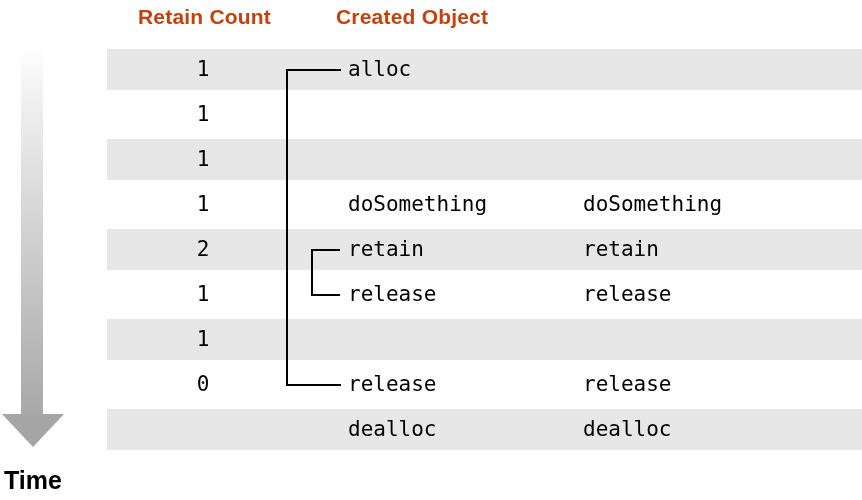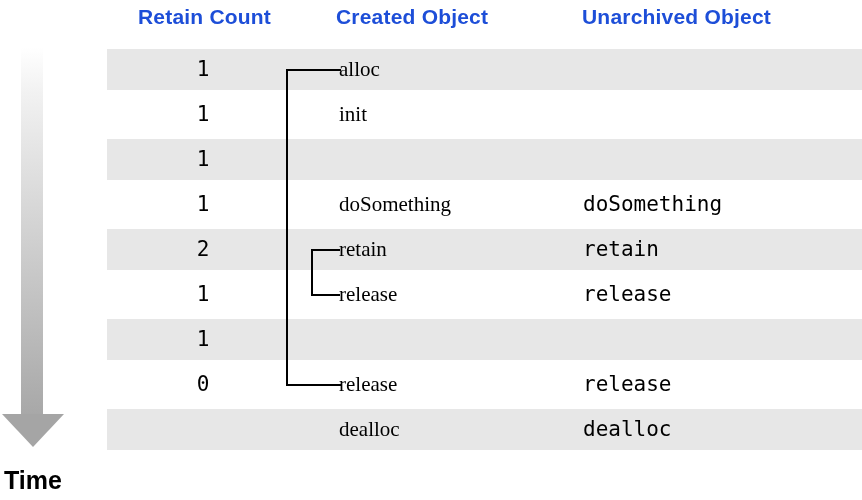--- a/index.html
+++ b/index.html
@@ -1,35 +1,35 @@
 <!DOCTYPE html>
 <html><head>
 <meta charset="utf-8">
 <style>
   html,body{margin:0;padding:0;background:#fff;}
   #stage{
     position:relative;width:862px;height:500px;background:#ffffff;
     overflow:hidden;font-family:"Liberation Sans",sans-serif;
   }
   .col-header{
-    position:absolute;top:4px;font-size:21px;font-weight:bold;color:#1d4ed8;
+    position:absolute;top:4px;font-size:21px;font-weight:bold;color:#c2410c;
     line-height:26px;white-space:nowrap;letter-spacing:0.2px;
   }
   #hdr-count{left:138px;}
   #hdr-created{left:336px;}
   #hdr-unarchived{left:582px;}
   #lifecycle-table{position:absolute;left:107px;top:47px;width:755px;}
   .row{position:relative;width:755px;height:45px;}
   .cell{
     position:absolute;top:0;height:45px;line-height:45px;
     font-family:"DejaVu Sans Mono",monospace;font-size:21px;color:#000;
     white-space:pre;
   }
   .cell-count{left:0;width:192px;text-align:center;}
-  .cell-created{left:232px;font-family:Liberation Serif, serif;}
+  .cell-created{left:241px;}
   .cell-unarchived{left:476px;}
   #bracket-overlay{position:absolute;left:0;top:0;width:862px;height:500px;pointer-events:none;}
   .bline{position:absolute;background:#000;}
   #time-arrow{position:absolute;left:0;top:0;width:110px;height:500px;padding-left:7px;}
   #time-arrow-shaft{
     position:absolute;left:21px;top:47px;width:22px;height:367px;
     background:linear-gradient(to bottom,#ffffff 0%,#f2f2f2 12%,#a8a8a8 100%);
   }
   #time-arrow-head{
     position:absolute;left:2px;top:414px;width:0;height:0;
@@ -41,31 +41,29 @@
     color:#000;line-height:28px;
   }
 </style>
 </head>
 <body>
 
 <div id="stage">
 
   <div class="col-header" id="hdr-count">Retain Count</div>
   <div class="col-header" id="hdr-created">Created Object</div>
-  <div class="col-header" id="hdr-unarchived">Unarchived Object</div>
 
   <div id="lifecycle-table">
       <div class="row" style="background: linear-gradient(rgb(255, 255, 255) 0px, rgb(255, 255, 255) 2px, rgb(231, 231, 231) 2px, rgb(231, 231, 231) 43px, rgb(255, 255, 255) 43px);">
     <span class="cell cell-count">1</span>
     <span class="cell cell-created">alloc</span>
     <span class="cell cell-unarchived"></span>
   </div>
       <div class="row">
     <span class="cell cell-count">1</span>
-    <span class="cell cell-created">init</span>
   </div>
       <div class="row" style="background: linear-gradient(rgb(255, 255, 255) 0px, rgb(255, 255, 255) 2px, rgb(231, 231, 231) 2px, rgb(231, 231, 231) 43px, rgb(255, 255, 255) 43px);">
     <span class="cell cell-count">1</span>
     <span class="cell cell-created"></span>
   </div>
       <div class="row">
     <span class="cell cell-count">1</span>
     <span class="cell cell-created">doSomething</span>
     <span class="cell cell-unarchived">doSomething</span>
   </div>

